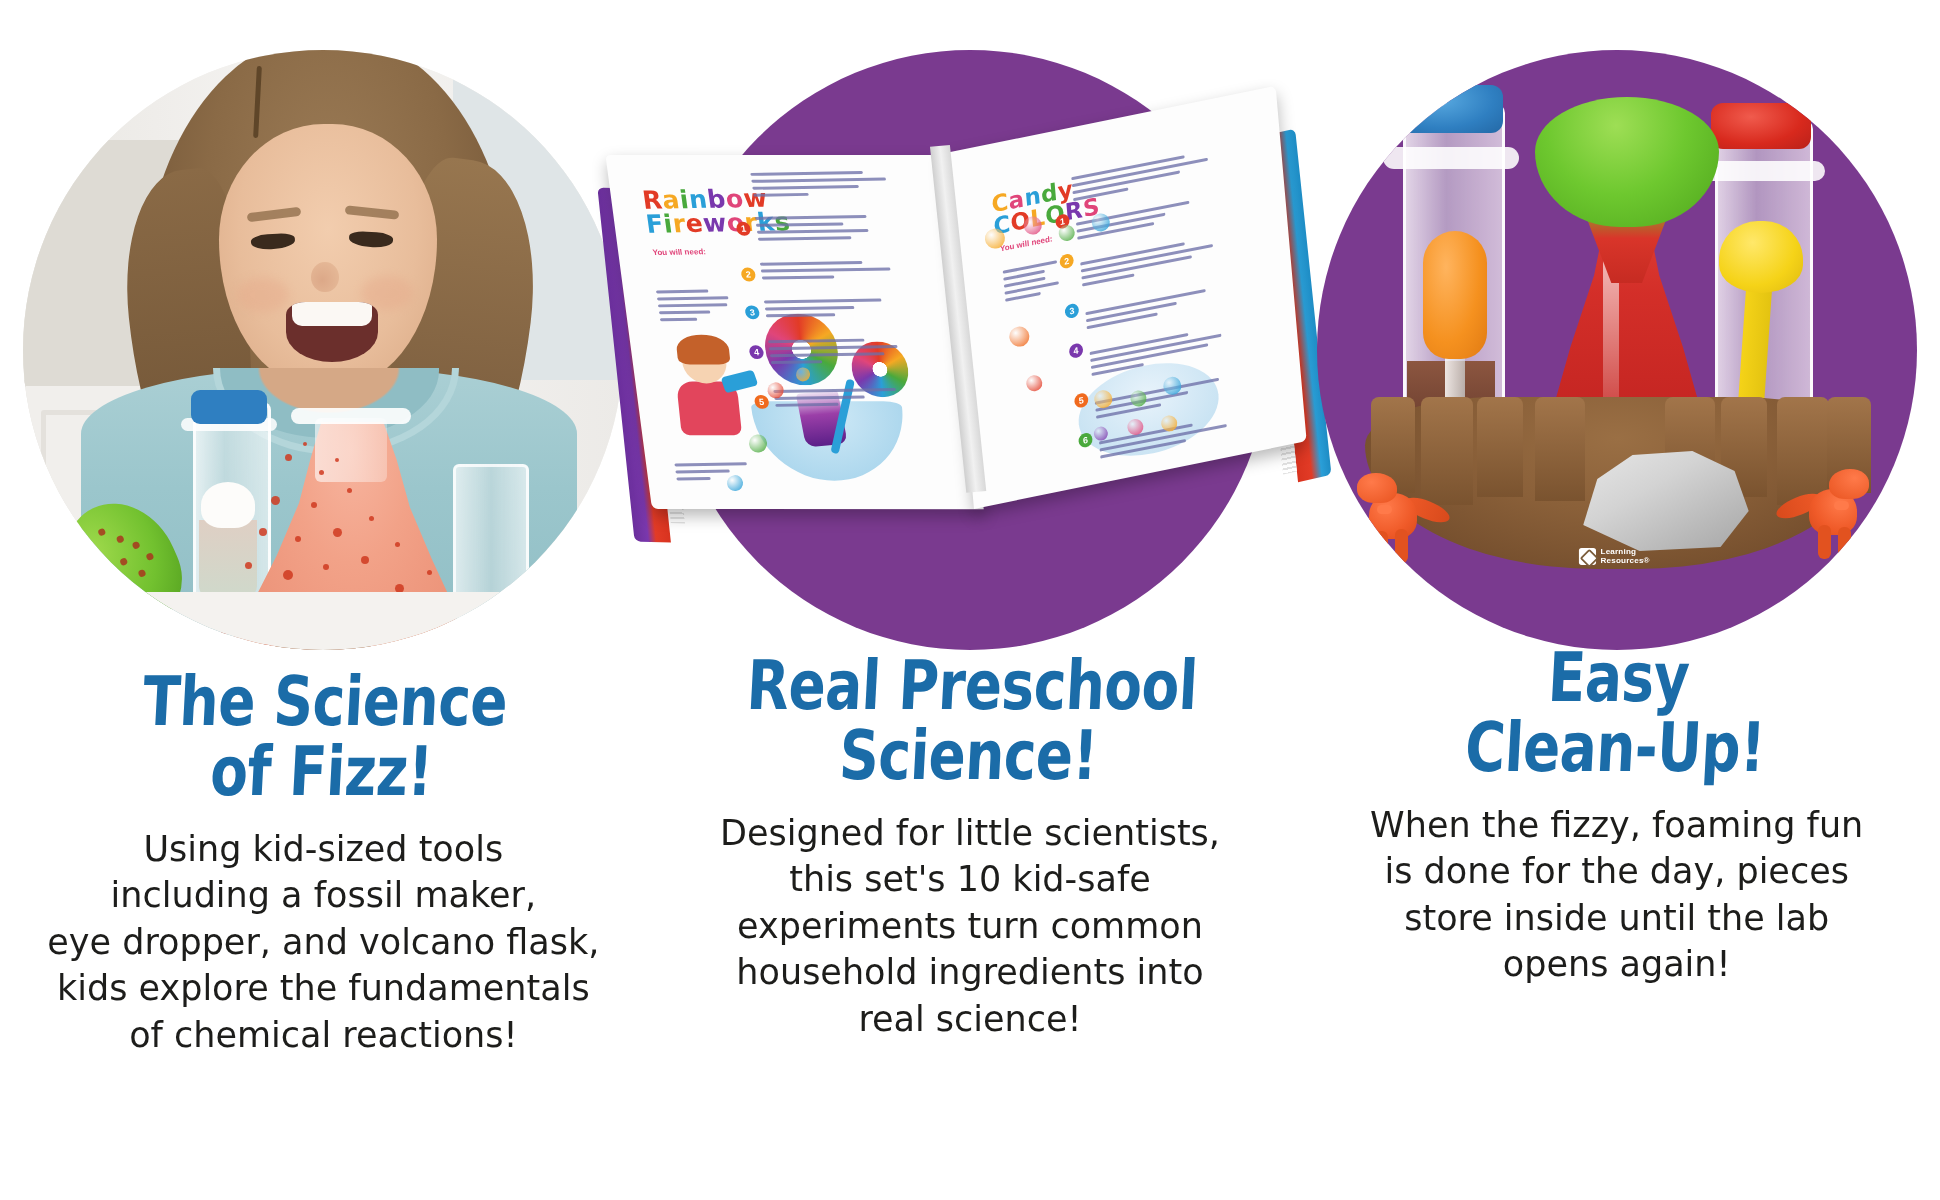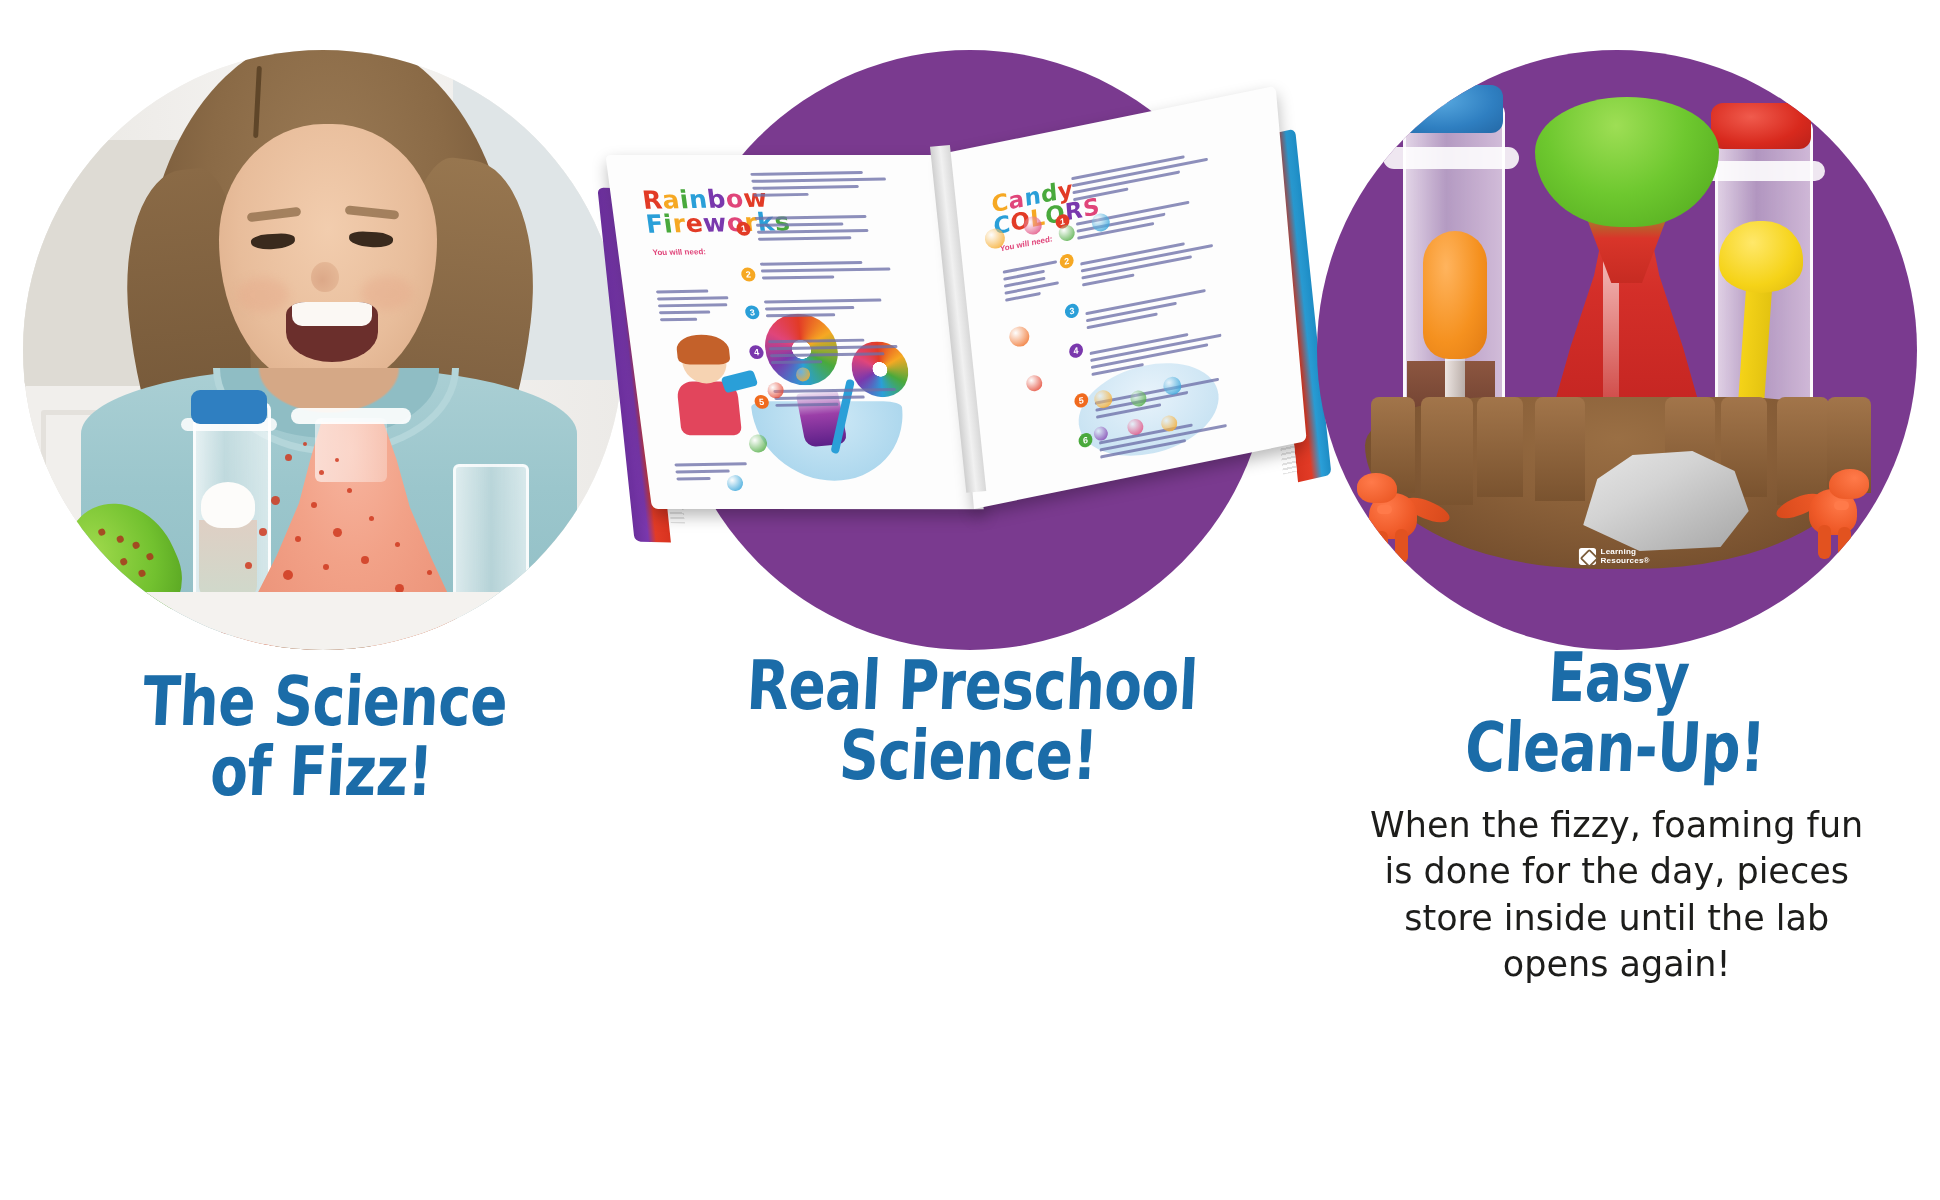--- a/index.html
+++ b/index.html
@@ -353,20 +353,25 @@
             </div>
           <div class="orange-ball"></div>
           <div class="counter"></div>
         </div>
       </div>
 
       <div class="heading-box">
         <h2 class="heading">The Science
 of Fizz!</h2>
       </div>
+      <p class="body-copy">Using kid-sized tools
+including a fossil maker,
+eye dropper, and volcano flask,
+kids explore the fundamentals
+of chemical reactions!</p>
     </div>
 
     <div class="col col2">
       <div class="photo-wrap">
         <div class="circle purple"></div>
         <div class="book">
           <div class="cov-l"></div>
           <div class="cov-r"></div>
           <div class="pg-sheets" style="left:36px;transform:skewY(7.5deg);"></div>
           <div class="pg-sheets" style="left:650px;top:26px;transform:skewY(-6.5deg);"></div>
@@ -530,20 +535,25 @@
               <div class="cd" style="left: 122px; top: 276px; width: 18px; height: 18px; background: radial-gradient(circle at 34% 30%, rgba(255, 255, 255, 0.267), rgb(73, 169, 60));"></div>
               <div class="cd" style="left: 96px; top: 314px; width: 16px; height: 16px; background: radial-gradient(circle at 34% 30%, rgba(255, 255, 255, 0.267), rgb(42, 159, 216));"></div>
             </div>
         </div>
       </div>
 
       <div class="heading-box">
         <h2 class="heading">Real Preschool
 Science!</h2>
       </div>
+      <p class="body-copy">Designed for little scientists,
+this set's 10 kid-safe
+experiments turn common
+household ingredients into
+real science!</p>
     </div>
 
     <div class="col col3">
       <div class="photo-wrap">
         <div class="circle purple">
           <div class="set">
             <div class="tube-l"></div>
             <div class="tube-l-liq"></div>
             <div class="ring-l"></div>
             <div class="cap-blue"></div>

